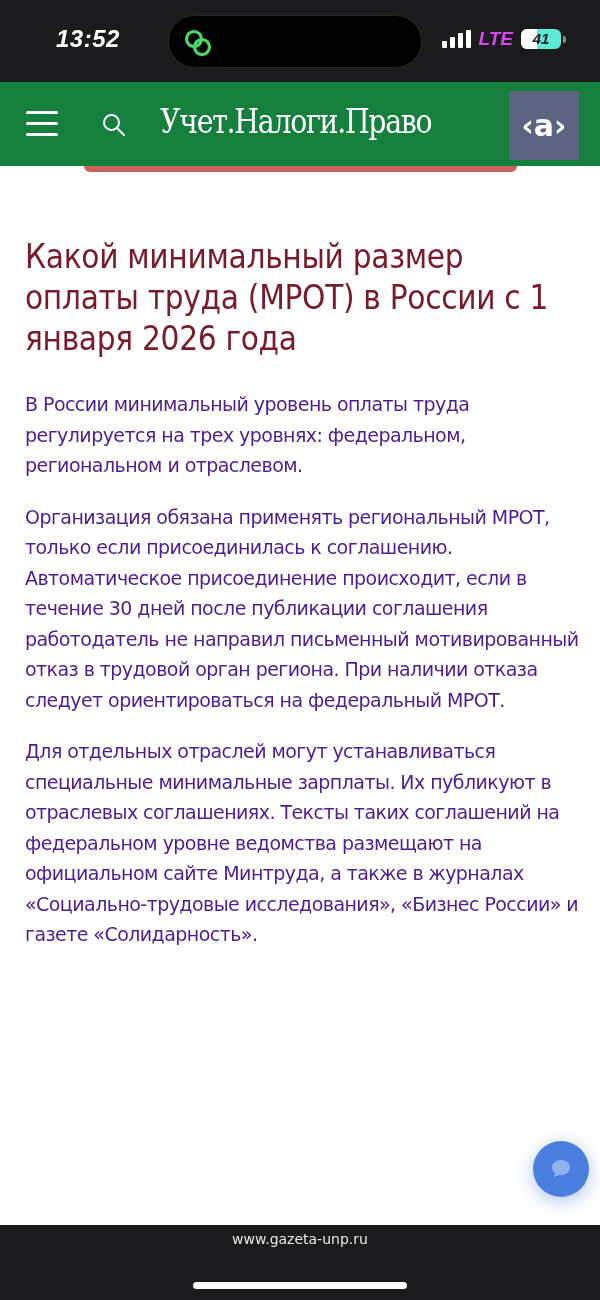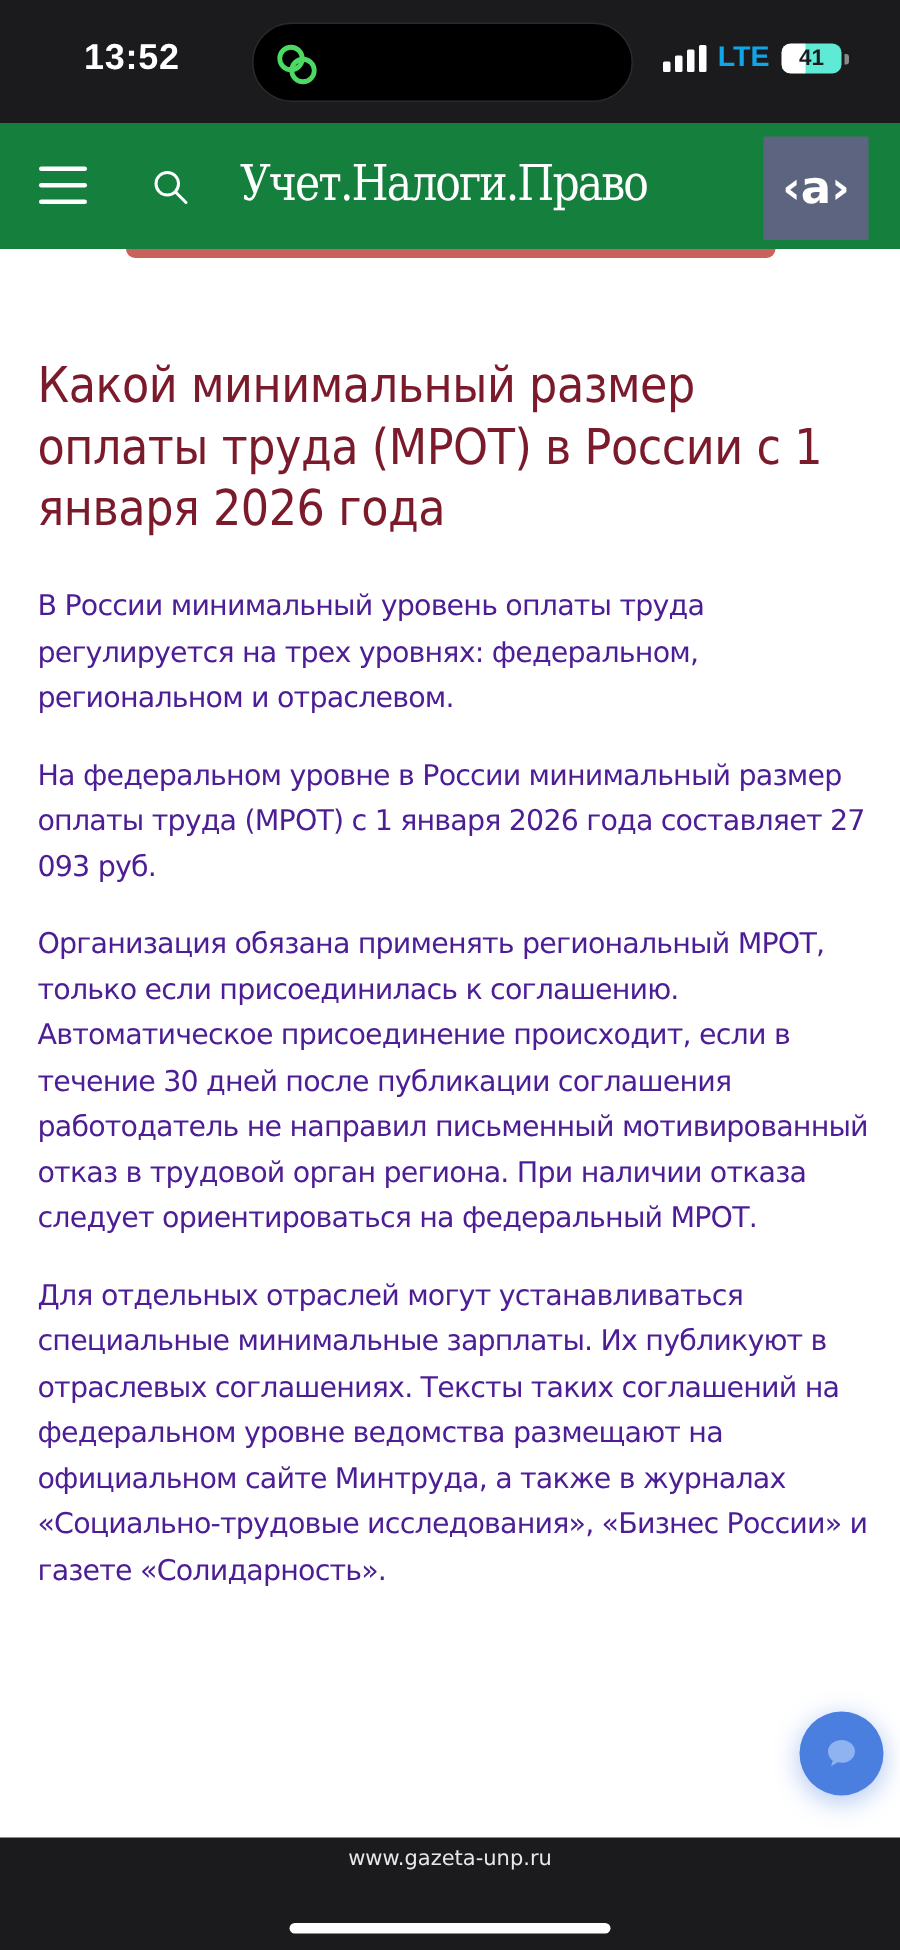--- a/index.html
+++ b/index.html
@@ -2,35 +2,35 @@
 <html><head>
   <meta charset="utf-8">
   <style>
     * { box-sizing: border-box; margin: 0; padding: 0; }
     html, body { width: 600px; height: 1300px; overflow: hidden; background: #ffffff; }
     body { position: relative; font-family: "DejaVu Sans", sans-serif; }
 
     
     .status-bar {
       position: absolute; left: 0; top: 0; width: 600px; height: 86px;
-      background: #1b1b1d; color: #fff;
+      background: #1b1b1d; color: #fff; font-style: italic;
     }
     .status-time {
       position: absolute; left: 56px; top: 25px; font-size: 24px; font-weight: bold;
       font-family: "Liberation Sans", sans-serif; letter-spacing: 0.5px;
     }
     .dynamic-island {
       position: absolute; left: 168px; top: 15px; width: 254px; height: 53px;
       background: #000; border-radius: 27px; border: 1px solid #2a2a2c;
     }
     .island-icon { position: absolute; left: 12px; top: 10px; width: 34px; height: 34px; }
     .status-right { position: absolute; right: 34px; top: 28px; display: flex; align-items: center; gap: 8px; }
     .signal { display: flex; align-items: flex-end; gap: 3px; height: 18px; }
     .signal span { display: block; width: 5px; background: #fff; border-radius: 1px; }
-    .lte { font-family: "Liberation Sans", sans-serif; font-weight: bold; font-size: 19px; color: #0ea5e9; }
+    .lte { font-family: "Liberation Sans", sans-serif; font-weight: bold; font-size: 19px; color: #d946ef; }
     .battery {
       position: relative; width: 40px; height: 20px; border-radius: 6px;
       background: #5eead4; overflow: hidden;
     }
     .battery-fill { position: absolute; left: 0; top: 0; bottom: 0; width: 41%; background: #fff; }
     .battery-text {
       position: absolute; left: 0; right: 0; top: 0; bottom: 0; text-align: center;
       font-family: "Liberation Sans", sans-serif; font-weight: bold; font-size: 15px; line-height: 20px; color: #1b1b1d;
     }
     .battery-cap { width: 3px; height: 7px; background: #8a8a8c; border-radius: 0 2px 2px 0; margin-left: -6px; }
@@ -128,21 +128,20 @@
   </svg>
   <div class="logo">Учет.Налоги.Право</div>
   <div class="brand-badge">‹a›</div>
 </div>
 
 <div class="red-strip"></div>
 
 <div class="article">
   <h1 class="article-title">Какой минимальный размер оплаты труда (МРОТ) в России с 1 января 2026 года</h1>
   <p>В России минимальный уровень оплаты труда регулируется на трех уровнях: федеральном, региональном и отраслевом.</p>
-  <p>На федеральном уровне в России минимальный размер оплаты труда (МРОТ) с 1 января 2026 года составляет 27 093 руб.</p>
   <p>Организация обязана применять региональный МРОТ, только если присоединилась к соглашению. Автоматическое присоединение происходит, если в течение 30 дней после публикации соглашения работодатель не направил письменный мотивированный отказ в трудовой орган региона. При наличии отказа следует ориентироваться на федеральный МРОТ.</p>
   <p>Для отдельных отраслей могут устанавливаться специальные минимальные зарплаты. Их публикуют в отраслевых соглашениях. Тексты таких соглашений на федеральном уровне ведомства размещают на официальном сайте Минтруда, а также в журналах «Социально-трудовые исследования», «Бизнес России» и газете «Солидарность».</p>
 </div>
 
 <div class="chat-fab">
   <svg width="24" height="24" viewBox="0 0 24 24">
     <path d="M12 3c5 0 9 3.4 9 7.6S17 18.2 12 18.2c-.9 0-1.8-.1-2.6-.3L5 20.5l1.2-3.7C4.2 15.4 3 13.2 3 10.6 3 6.4 7 3 12 3z" fill="#8fb2f0"></path>
   </svg>
 </div>
 

